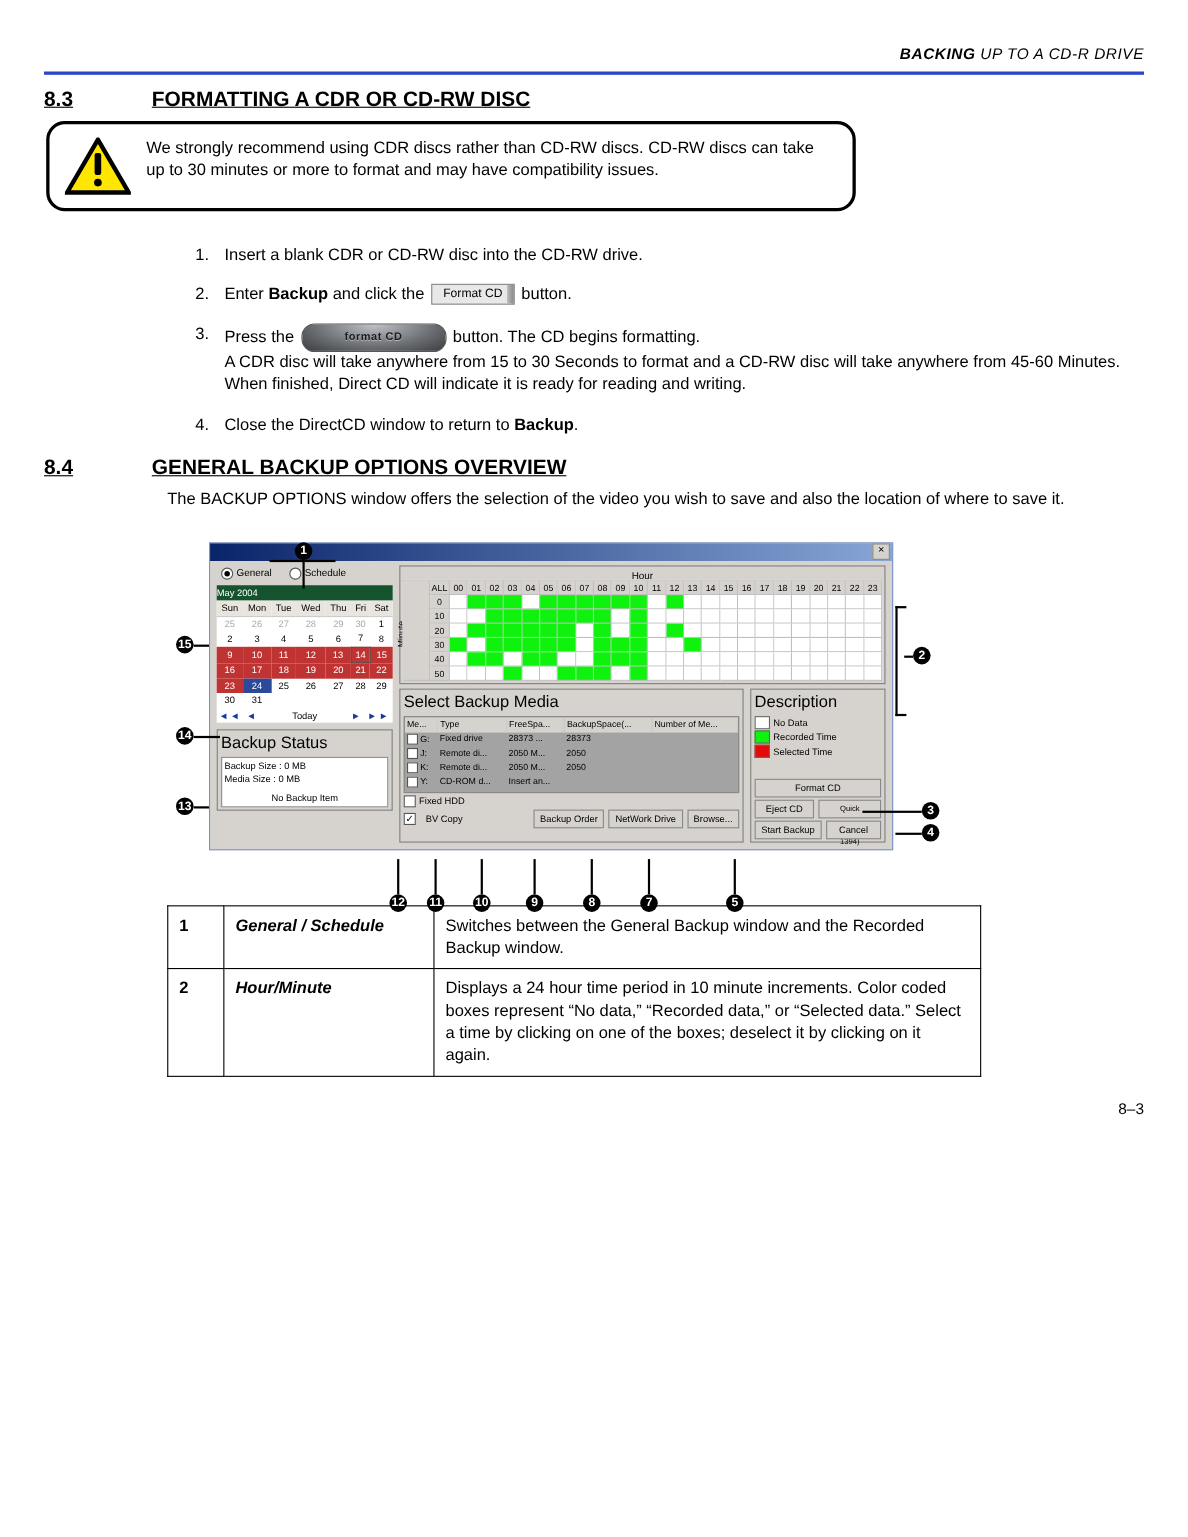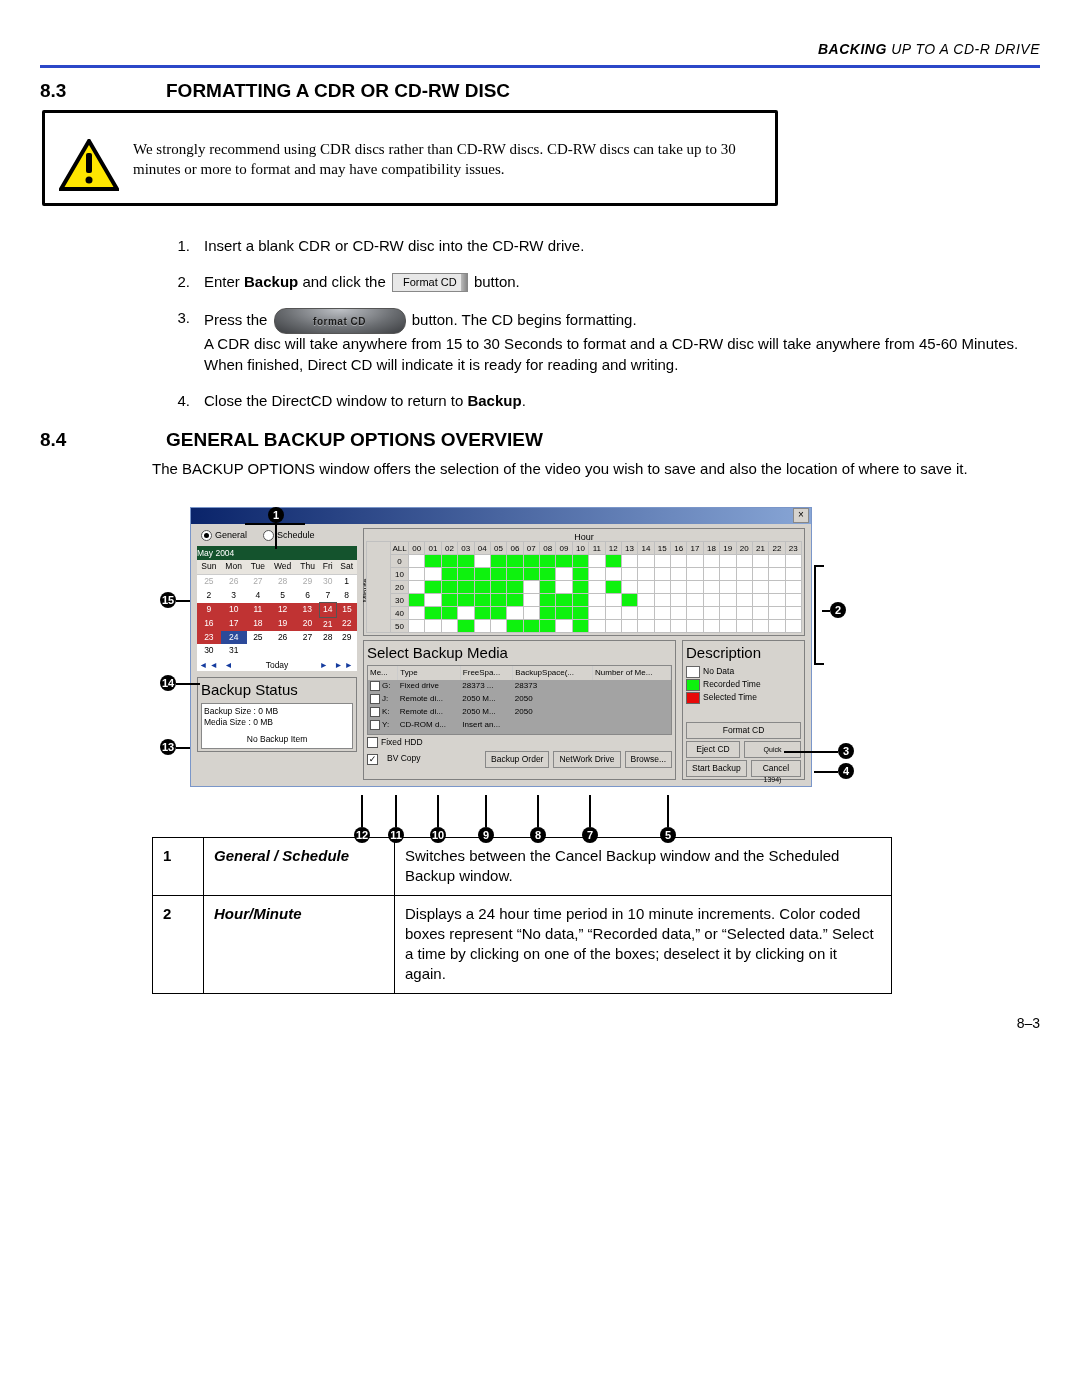--- a/index.html
+++ b/index.html
@@ -23,47 +23,47 @@
   }
   .page-header b { font-weight: bold; font-style: italic; }
   .page-header i { font-style: italic; }
   .blue-rule {
     height: 3px;
     background: #2b47c8;
     margin-bottom: 8px;
   }
   .sec-row {
     display: flex;
-    gap: 36px;
+    gap: 8px;
     margin-top: 10px;
     margin-bottom: 6px;
+    text-decoration: underline;
   }
   .sec-row .num {
     width: 90px;
     flex: none;
     font-weight: bold;
     font-size: 19px;
   }
   .sec-row .title {
     font-weight: bold;
     font-size: 19px;
   }
   .sec-body { margin-left: 112px; }
 
   
   .warn {
     border: 3px solid #000;
-    border-radius: 2px;
+    border-radius: 17px;
     display: flex;
     gap: 14px;
-    padding: 26px 16px 10px 14px;
+    padding: 12px 16px 10px 14px;
     width: 700px;
     margin-left: 2px;
     margin-bottom: 30px;
-    font-family: Liberation Serif, serif;
   }
   .warn svg { flex: none; }
 
   
   ol.steps { margin: 0 0 0 130px; padding: 0; list-style: none; }
   ol.steps li { display: flex; gap: 14px; margin-bottom: 16px; }
   ol.steps .n { width: 20px; text-align: right; }
   ol.steps .t { flex: 1; }
   .inline-btn {
     display: inline-block;
@@ -676,21 +676,21 @@
         </div>
       </div>
     </div>
   </div>
 
   <table class="desc-tbl">
     <tbody id="feature-rows">
         <tr>
           <td class="num">1</td>
           <td class="name">General / Schedule</td>
-          <td>Switches between the Cancel Backup window and the Scheduled Backup window.</td>
+          <td>Switches between the General Backup window and the Recorded Backup window.</td>
         </tr>
         <tr>
           <td class="num">2</td>
           <td class="name">Hour/Minute</td>
           <td>Displays a 24 hour time period in 10 minute increments. Color coded boxes represent  “No data,” “Recorded data,” or “Selected data.”  Select a time by clicking on one of the boxes; deselect it by clicking on it again.</td>
         </tr>
       </tbody>
   </table>
 
   <div class="page-number">8–3</div>

